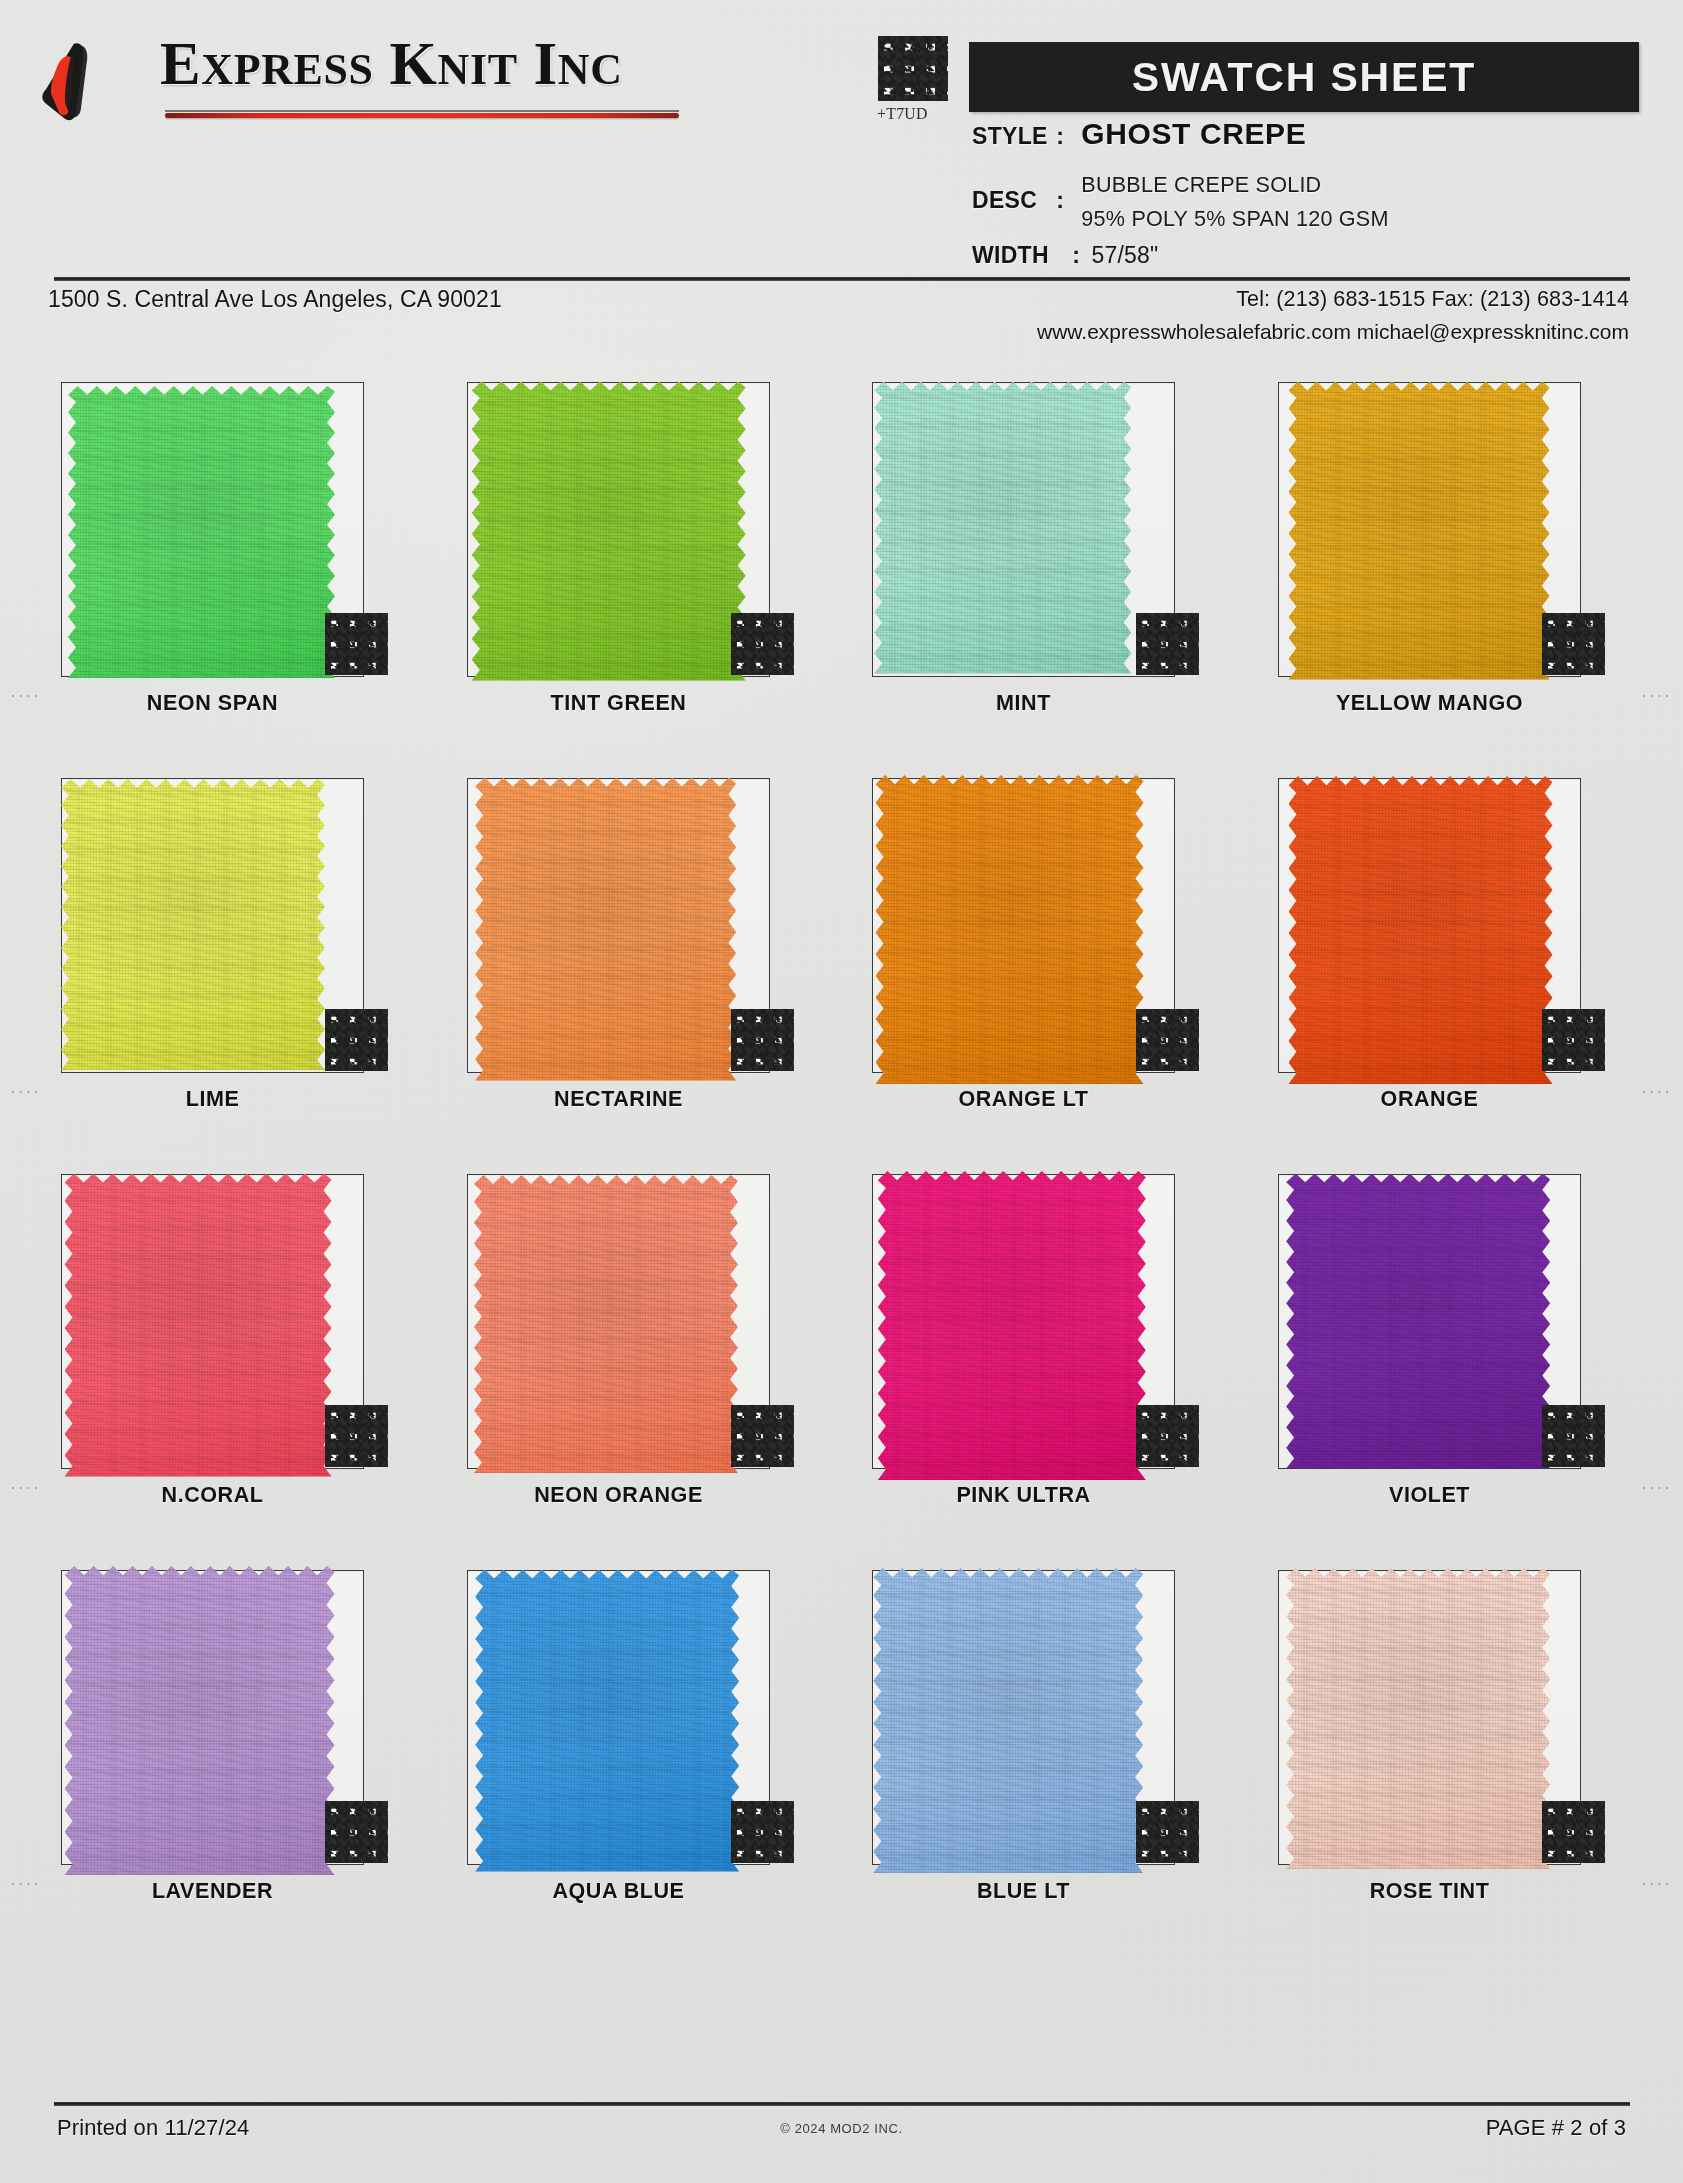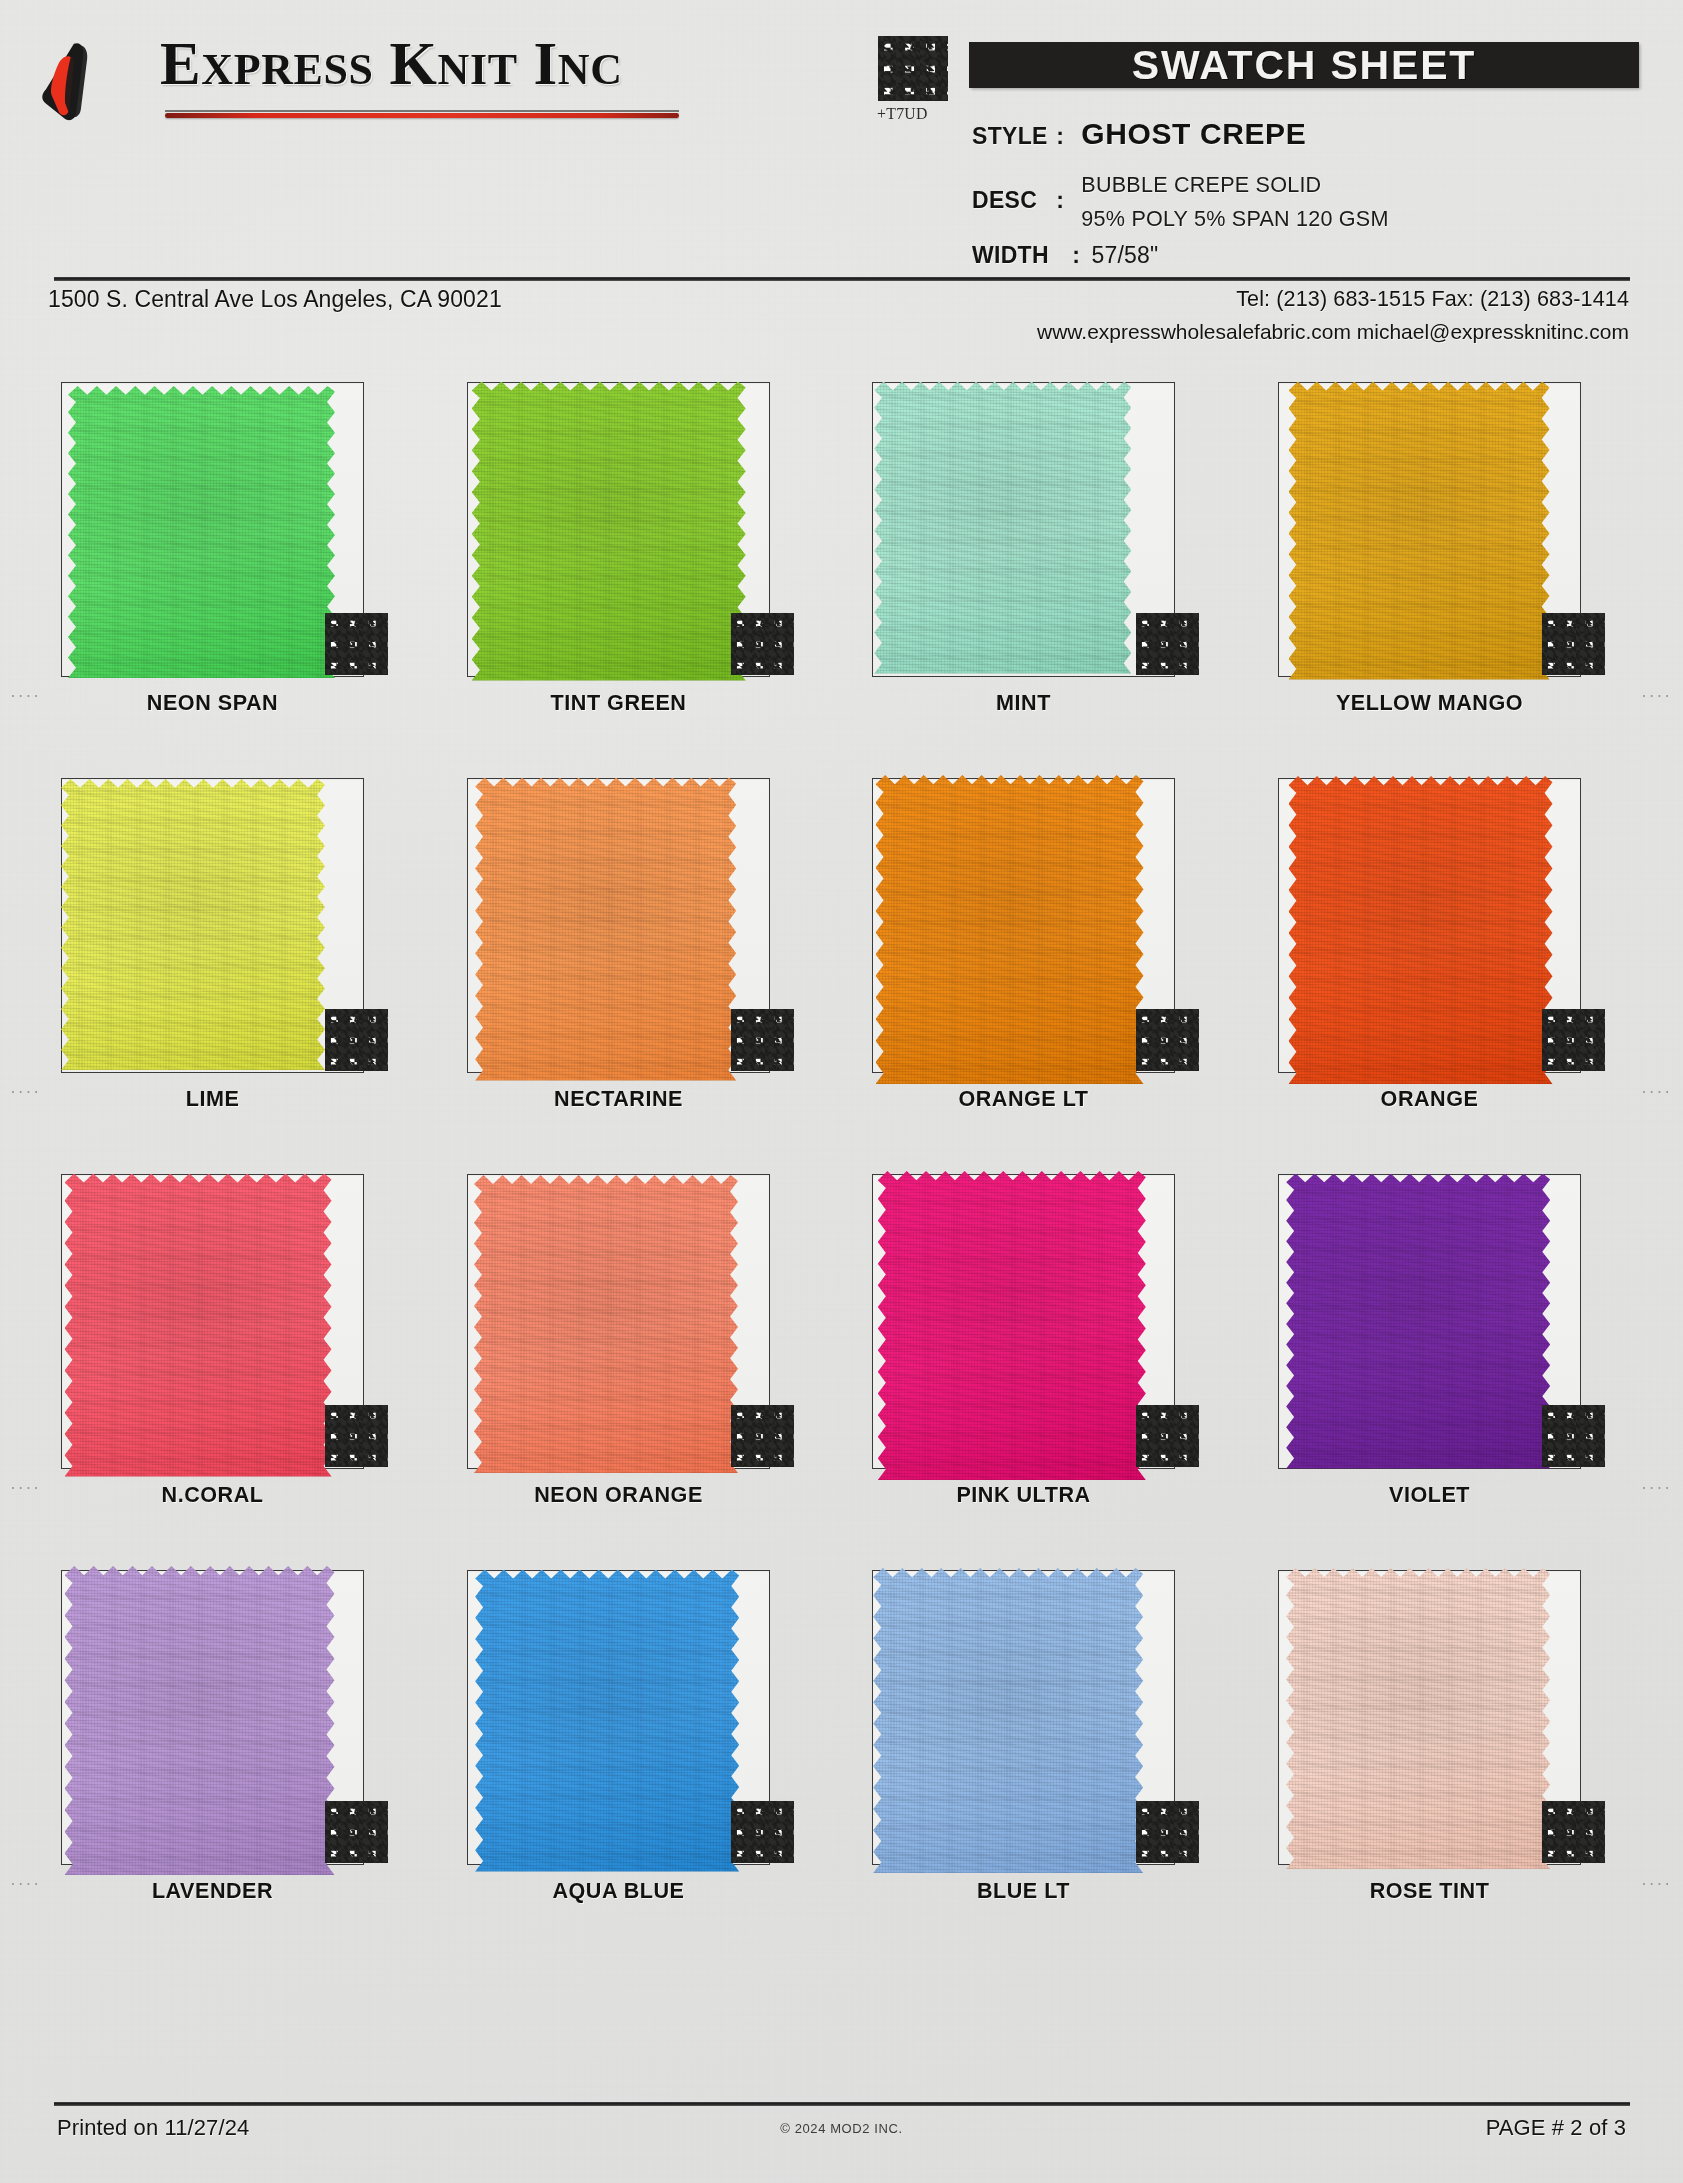--- a/index.html
+++ b/index.html
@@ -81,21 +81,21 @@
   }
 
   #hdr-dm { position: absolute; left: 878px; top: 36px; width: 70px; height: 65px; }
   #hdr-dm-code {
     position: absolute; left: 877px; top: 105px;
     font-family: "Liberation Serif", serif;
     font-size: 15.8px; color: #2c2c2a; letter-spacing: 0.3px;
   }
 
   #swatch-banner {
-    position: absolute; left: 969px; top: 42px; width: 670px; height: 46px;
+    position: absolute; left: 969px; top: 42px; width: 670px; height: 70px;
     background: #201f1d;
     box-shadow: 1.8px 1.8px 2.9px rgba(0,0,0,.28);
     display: flex; align-items: center; justify-content: center;
   }
   #swatch-banner span {
     color: #f2f2f0;
     font-size: 41px;
     font-weight: bold;
     letter-spacing: 1.8px;
     text-shadow: 1.2px 1.2px 0 rgba(0,0,0,.55);

